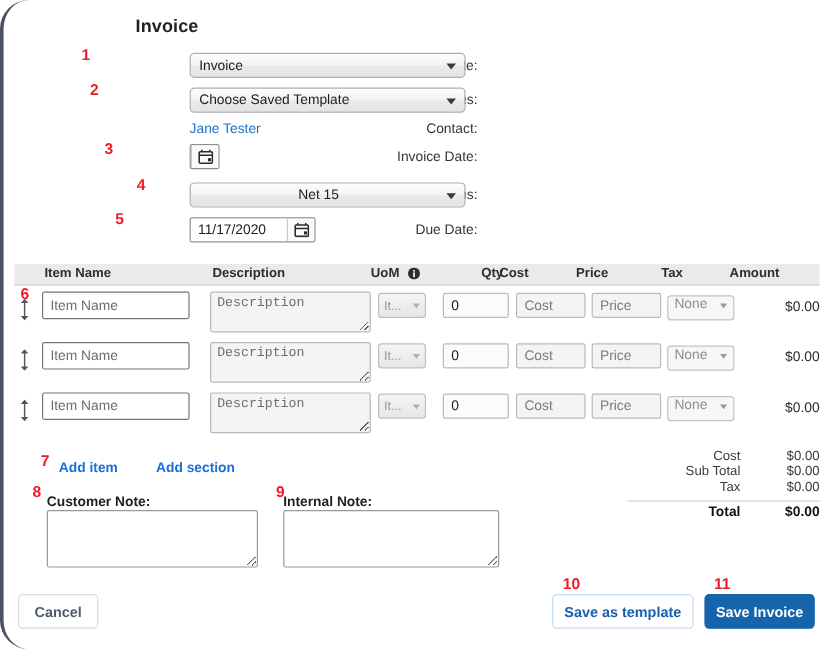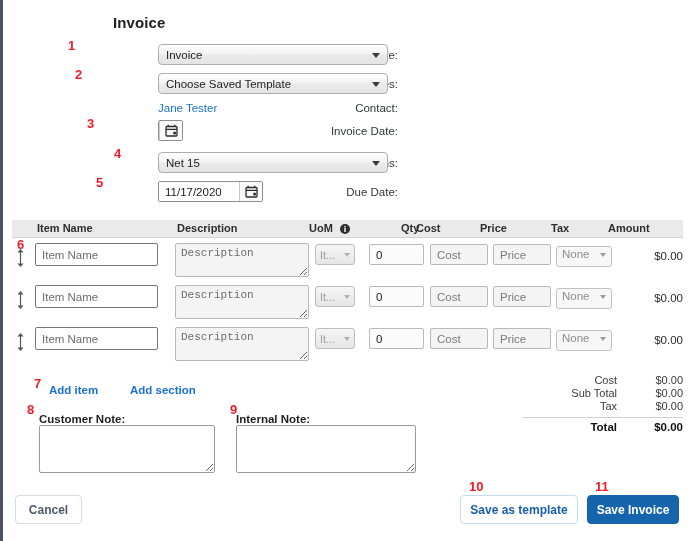--- a/index.html
+++ b/index.html
@@ -14,20 +14,21 @@
     overflow: hidden;
   }
   .page {
     position: absolute;
     left: 0; top: 0;
     width: 688px; height: 541px;
     background: #ffffff;
     border-left: 3px solid #4a5263;
     box-sizing: border-box;
     overflow: hidden;
+    border-radius: 24px;
   }
 
   
   .anno {
     position: absolute;
     color: #ee1c25;
     font-family: "Liberation Sans", sans-serif;
     font-weight: bold;
     font-size: 13px;
     line-height: 13px;
@@ -427,21 +428,21 @@
           </svg>
         </span>
       </span>
     </div>
   </div>
 
   <div class="frow" style="top:152px; width:400px;">
     <div class="flabel">Terms:</div>
     <div class="fctl">
       <span class="selwrap">
-        <select class="native" style="width:230px;">
+        <select class="native" style="width:230px;text-align:center;">
           <option>Net 15</option>
         </select>
         <span class="caret"></span>
       </span>
     </div>
   </div>
 
   <div class="frow" style="top:181px; width:400px;">
     <div class="flabel">Due Date:</div>
     <div class="fctl">

